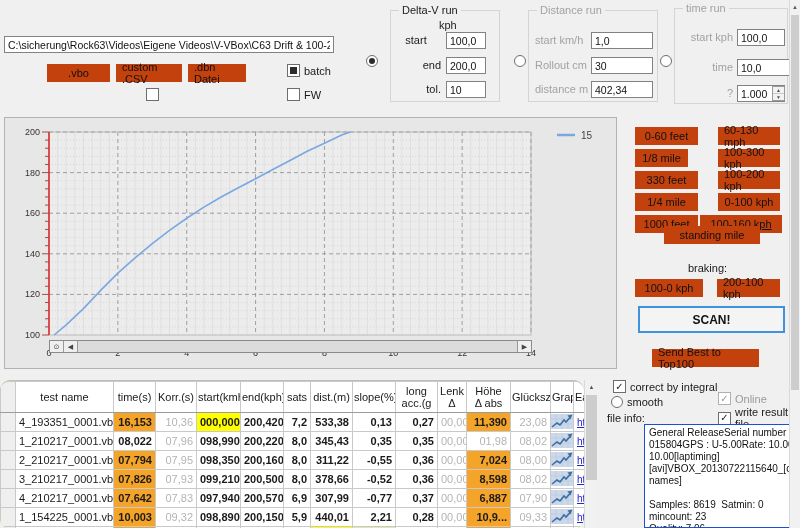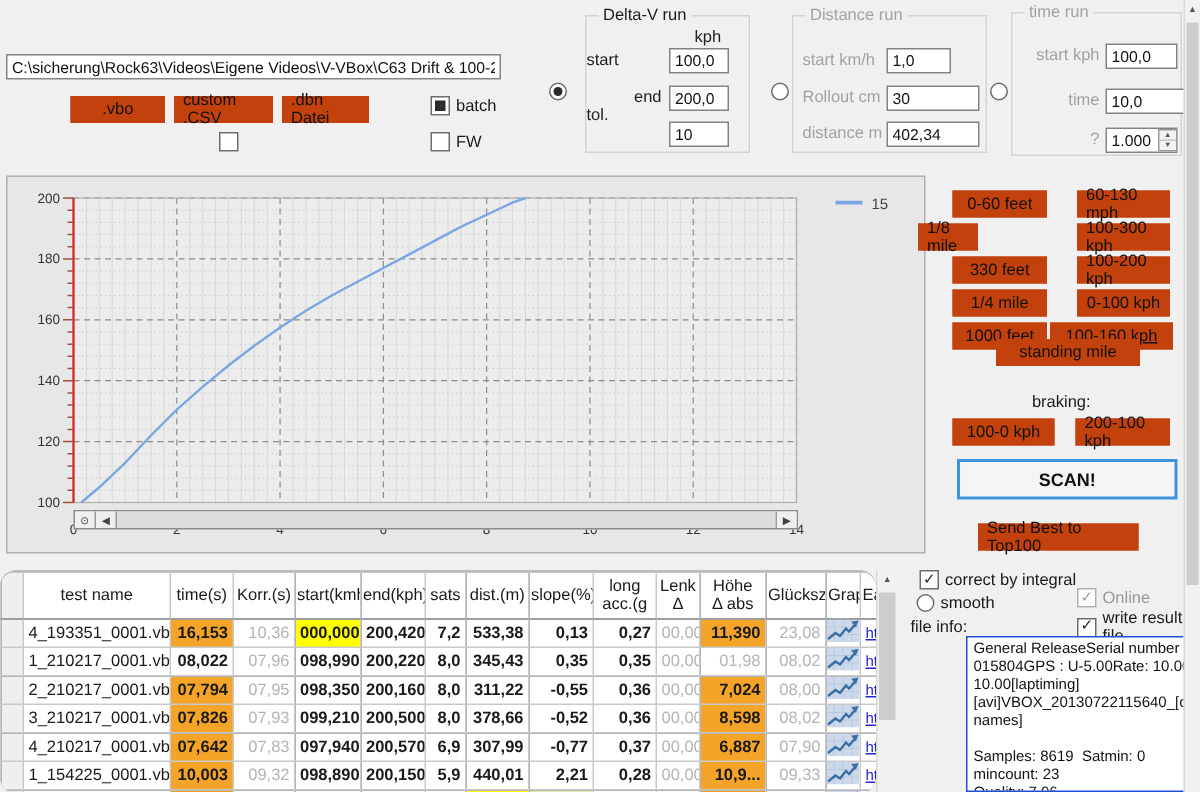--- a/index.html
+++ b/index.html
@@ -49,21 +49,21 @@
   
   #chart-panel{left:4px;top:117px;width:613px;height:252px;background:#e7e7e7;border:1px solid #b2b2b2;box-sizing:border-box;}
   #chart-svg{position:absolute;left:0;top:0;}
   #chart-scroll{position:absolute;left:44px;top:222px;width:483px;height:13px;box-sizing:border-box;
     border:1px solid #8a8a8a;background:#f2f2f2;display:flex;align-items:stretch;}
   #chart-scroll .sb{width:13px;border-right:1px solid #9a9a9a;display:flex;align-items:center;justify-content:center;
     font-size:7px;color:#444;background:#efefef;flex:none;}
   #chart-scroll .sthumb{flex:1;background:#dcdcdc;}
   #chart-scroll .sb.right{border-right:none;border-left:1px solid #9a9a9a;}
   
-  #results-wrap{left:0;top:380px;width:584px;height:148px;overflow:hidden;background:#a3a3a3;border-top:1px solid #bdbdbd;border-radius:11px;}
+  #results-wrap{left:0;top:380px;width:584px;height:148px;overflow:hidden;background:#bef264;border-top:1px solid #bdbdbd;border-radius:11px;}
   #results-table{border-collapse:collapse;table-layout:fixed;width:584px;}
   #results-table th{
     font-weight:normal;font-size:11px;border:1px solid #c9c9c9;border-bottom:1px solid #9c9c9c;
     height:30px;white-space:pre-line;text-align:center;vertical-align:middle;background:#fff;padding:0 1px;overflow:hidden;line-height:12px;}
   #results-table td{
     border:1px solid #c9c9c9;height:18px;font-size:11px;padding:0 3px;overflow:hidden;white-space:nowrap;background:#fff;}
   #results-table .sel{background:#efefef;}
   #results-table .num{text-align:right;}
   #results-table .nm{text-align:right;}
   #results-table .b{font-weight:bold;}
@@ -116,33 +116,33 @@
 </div>
 <div class="rad" style="left:514px;top:55px;">
   <span class="circ"></span>
 </div>
 <div class="rad" style="left:660px;top:55px;">
   <span class="circ"></span>
 </div>
 
 <div class="gbox" style="left:390px;top:10px;width:110px;height:92px;">
   <span class="gtitle">Delta-V run</span>
-  <span class="flabel" style="left:72px;top:8px;text-align:center;">kph</span>
-  <span class="flabel" style="left:0;top:23px;width:50px;text-align:left;">start</span>
+  <span class="flabel" style="left:48px;top:8px;text-align:center;">kph</span>
+  <span class="flabel" style="left:0;top:23px;width:50px;text-align:center;">start</span>
   <input class="tb" style="left: 55px; top: 21px; width: 40px;" value="100,0">
   <span class="flabel" style="left:0;top:48px;width:50px;text-align:right;">end</span>
   <input class="tb" style="left: 55px; top: 46px; width: 40px;" value="200,0">
-  <span class="flabel" style="left:0;top:60px;width:50px;">tol.</span>
+  <span class="flabel" style="left:0;top:72px;width:50px;text-align:right;">tol.</span>
   <input class="tb" style="left: 55px; top: 70px; width: 40px;" value="10">
 </div>
 
 <div class="gbox dis" style="left:528px;top:10px;width:130px;height:92px;">
   <span class="gtitle">Distance run</span>
   <span class="flabel" style="left:6px;top:23px;">start km/h</span>
-  <input class="tb" style="left: 62px; top: 21px; width: 43px;" value="1,0">
+  <input class="tb" style="left: 62px; top: 21px; width: 62px;" value="1,0">
   <span class="flabel" style="left:6px;top:48px;">Rollout cm</span>
   <input class="tb" style="left: 62px; top: 46px; width: 62px;" value="30">
   <span class="flabel" style="left:6px;top:72px;">distance m</span>
   <input class="tb" style="left: 62px; top: 70px; width: 62px;" value="402,34">
 </div>
 
 <div class="gbox dis" style="left:674px;top:8px;width:114px;height:96px;">
   <span class="gtitle">time run</span>
   <span class="flabel" style="left:0;top:22px;width:58px;text-align:right;">start kph</span>
   <input class="tb" style="left: 62px; top: 20px; width: 48px;" value="100,0">
@@ -289,21 +289,21 @@
   <div id="chart-scroll">
     <span class="sb">⊙</span>
     <span class="sb">◀</span>
     <span class="sthumb"></span>
     <span class="sb right">▶</span>
   </div>
 </div>
 
 <div class="btn" style="left:635px;top:127px;width:63px;">0-60 feet</div>
 <div class="btn" style="left:718px;top:127px;width:62px;">60-130 mph</div>
-<div class="btn" style="left:612px;top:149px;width:40px;">1/8 mile</div>
+<div class="btn" style="left:635px;top:149px;width:53px;">1/8 mile</div>
 <div class="btn" style="left:718px;top:149px;width:62px;">100-300 kph</div>
 <div class="btn" style="left:635px;top:171px;width:63px;">330 feet</div>
 <div class="btn" style="left:718px;top:171px;width:62px;">100-200 kph</div>
 <div class="btn" style="left:635px;top:193px;width:63px;">1/4 mile</div>
 <div class="btn" style="left:718px;top:193px;width:62px;">0-100 kph</div>
 <div class="btn" style="left:635px;top:215px;width:63px;">1000 feet</div>
 <div class="btn" style="left:700px;top:215px;width:82px;text-decoration:underline;">100-160 kph</div>
 <div class="btn" style="left:664px;top:226px;width:96px;">standing mile</div>
 <div class="small-label" style="left:635px;top:262px;width:145px;text-align:center;">braking:</div>
 <div class="btn" style="left:635px;top:279px;width:68px;">100-0 kph</div>

